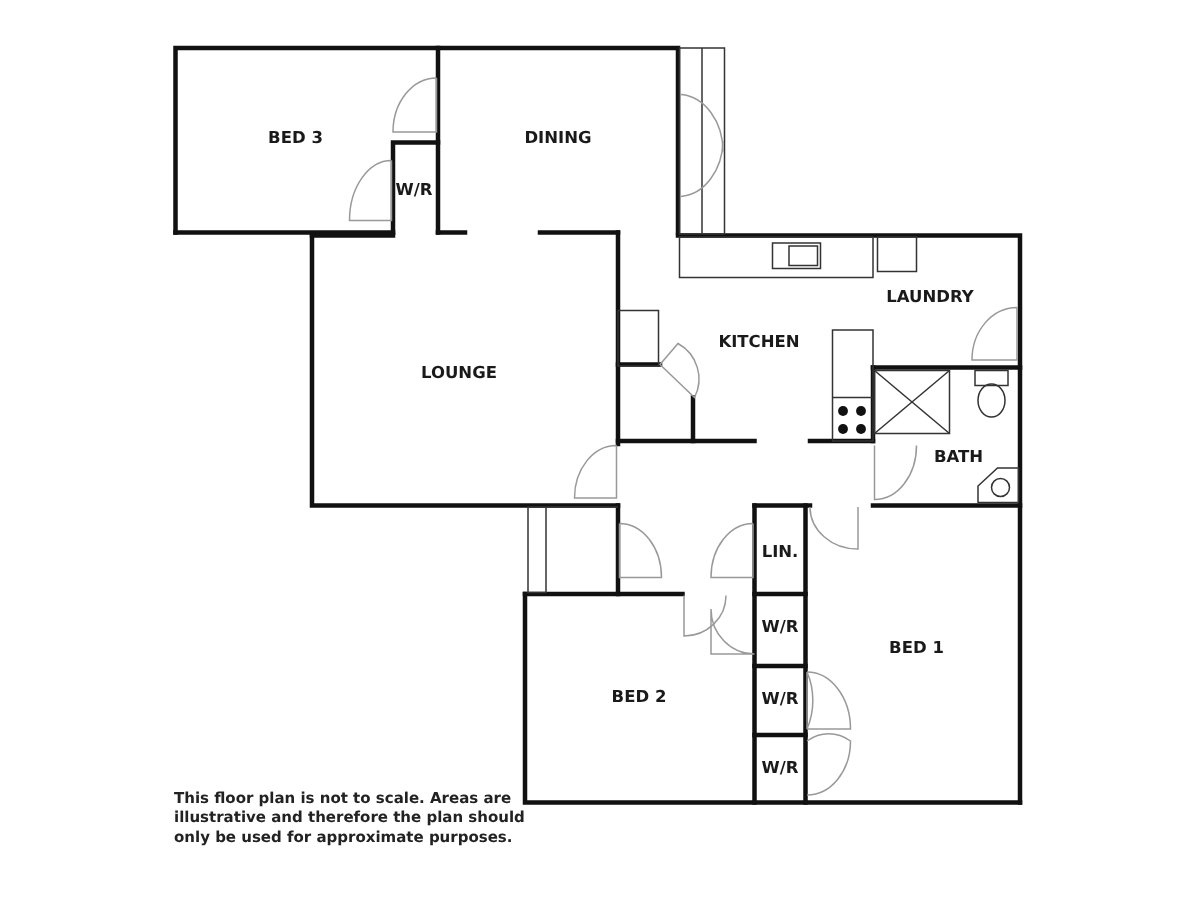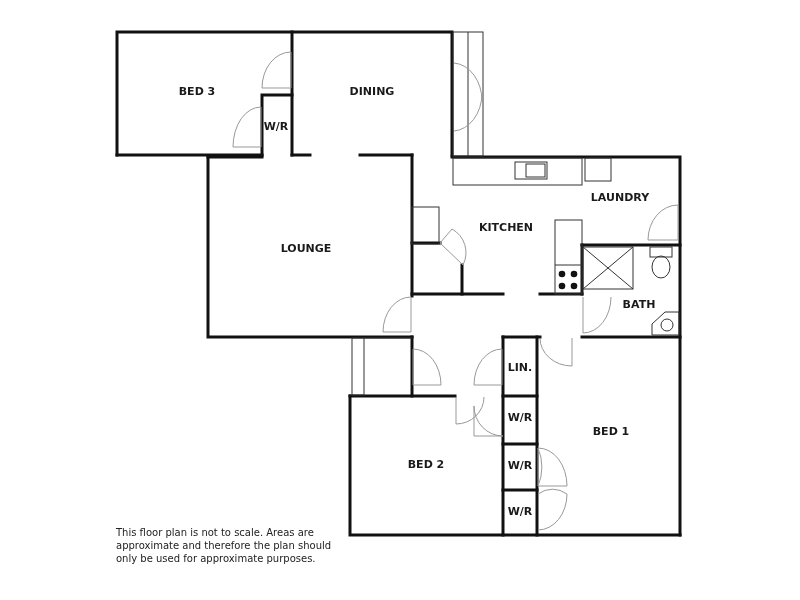--- a/index.html
+++ b/index.html
@@ -1,19 +1,19 @@
 <!DOCTYPE html>
 <html><head>
 <meta charset="utf-8">
 <style>
   html, body { margin: 0; padding: 0; background: #ffffff; }
   body { width: 800px; height: 600px; position: relative; overflow: hidden; font-family: "Liberation Sans", sans-serif; }
   #plan { position: absolute; left: 0; top: 0; width: 800px; height: 600px; }
   .room-label { font-family: "DejaVu Sans", sans-serif; font-weight: bold; font-size: 11px; fill: #1a1a1a; text-anchor: middle; dominant-baseline: middle; }
-  .disclaimer { position: absolute; left: 116px; top: 526px; width: 230px; font-size: 10px; line-height: 13px; color: #222; font-family: "DejaVu Sans", sans-serif; }
+  .disclaimer { position: absolute; left: 116px; top: 526px; width: 230px; font-size: 10px; line-height: 13px; color: #222; font-family: "DejaVu Sans", sans-serif; font-weight: bold; }
   .disclaimer div { white-space: nowrap; }
 </style>
 </head>
 <body>
 
 <svg id="plan" viewBox="0 0 800 600" xmlns="http://www.w3.org/2000/svg">
 
   <g fill="none" stroke="#111" stroke-width="3" stroke-linecap="square">
 
     <polyline points="117,155 117,32 452,32 452,155"></polyline>
@@ -119,15 +119,15 @@
     <text class="room-label" x="520" y="418">W/R</text>
     <text class="room-label" x="520" y="466">W/R</text>
     <text class="room-label" x="520" y="512">W/R</text>
     <text class="room-label" x="611" y="432">BED 1</text>
     <text class="room-label" x="426" y="465">BED 2</text>
   </g>
 </svg>
 
 <div class="disclaimer">
   <div>This floor plan is not to scale. Areas are</div>
-  <div>approximate and therefore the plan should</div>
+  <div>illustrative and therefore the plan should</div>
   <div>only be used for approximate purposes.</div>
 </div>
 
 </body></html>

